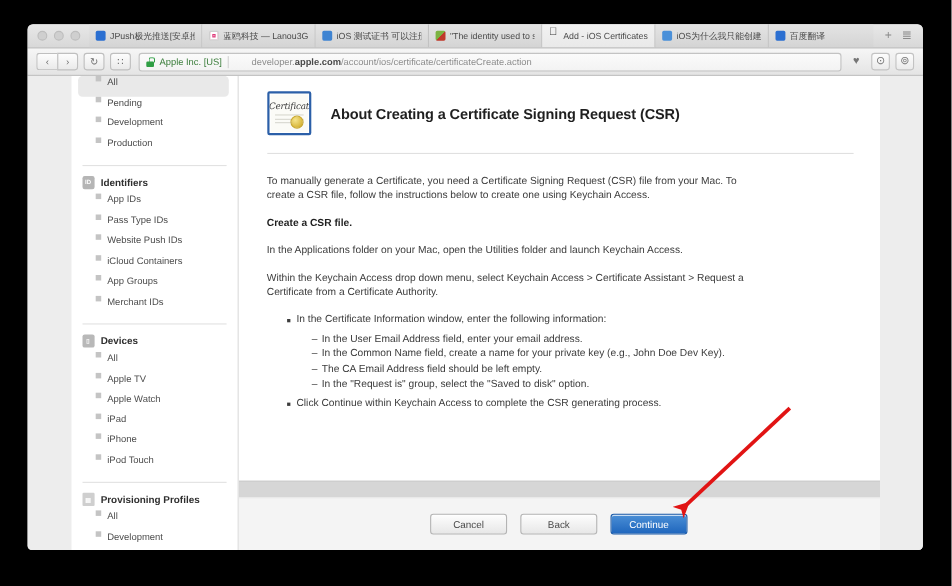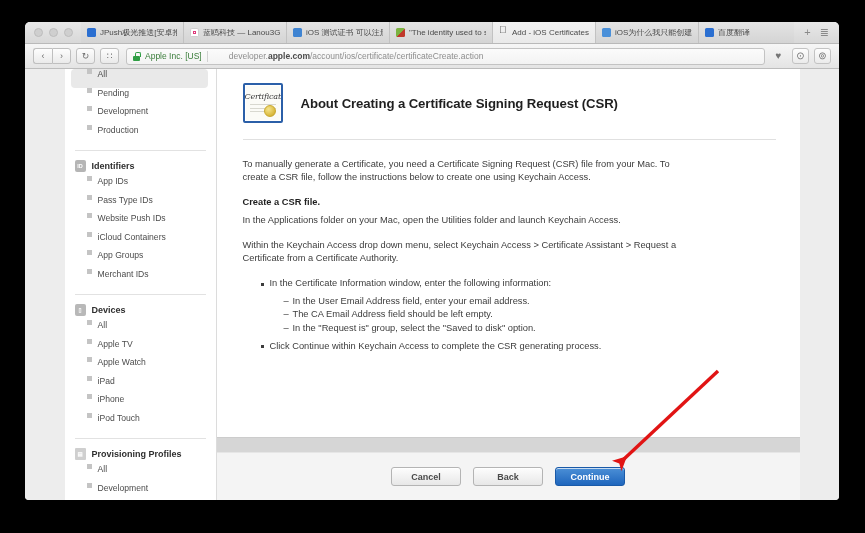--- a/index.html
+++ b/index.html
@@ -342,21 +342,21 @@
     margin: 0 0 18px 0;
   }
 
   .body-text {
     font-size: 9.3px;
     line-height: 1.42;
     color: #3c3c3c;
     max-width: 445px;
   }
   .body-text p { margin-bottom: 12px; }
-  .body-text p.tight { margin-bottom: 4px; }
+  .body-text p.tight { margin-bottom: 11px; }
   .body-text .strong-head {
     font-weight: 700;
     color: #1f1f1f;
     margin-bottom: 2px;
   }
 
   ul.steps {
     list-style: none;
     margin: 0;
     padding: 0 0 0 18px;
@@ -407,21 +407,21 @@
     gap: 12px;
     flex: 0 0 auto;
     border-top: 1px solid #e6e6e6;
   }
 
   .btn {
     min-width: 70px;
     height: 19px;
     border-radius: 3px;
     font-size: 9px;
-    font-weight: 700;
+    font-weight: 400;
     display: flex;
     align-items: center;
     justify-content: center;
     border: 1px solid #b4b4b4;
     background: linear-gradient(to bottom, #fdfdfd, #e7e7e7);
     color: #4a4a4a;
     box-shadow: 0 1px 0 rgba(255,255,255,0.7) inset;
   }
   .btn.primary {
     background: linear-gradient(to bottom, #4b8fd6, #1f66bd);
@@ -643,20 +643,21 @@
             <p class="strong-head tight">Create a CSR file.</p>
             <p>In the Applications folder on your Mac, open the Utilities folder and launch Keychain Access.</p>
 
             <p>Within the Keychain Access drop down menu, select Keychain Access &gt; Certificate Assistant &gt; Request a Certificate from a Certificate Authority.</p>
 
             <ul class="steps">
               <li>
                 <span>In the Certificate Information window, enter the following information:</span>
                 <ul class="substeps">
                   <li>In the User Email Address field, enter your email address.</li>
+                  <li>In the Common Name field, create a name for your private key (e.g., John Doe Dev Key).</li>
                   <li>The CA Email Address field should be left empty.</li>
                   <li>In the "Request is" group, select the "Saved to disk" option.</li>
                 </ul>
               </li>
               <li>Click Continue within Keychain Access to complete the CSR generating process.</li>
             </ul>
           </div>
         </div>
 
         <div class="footer-band"></div>

